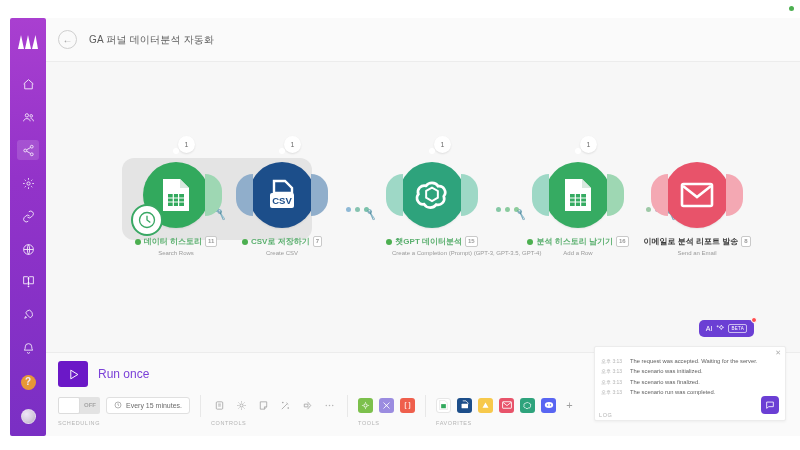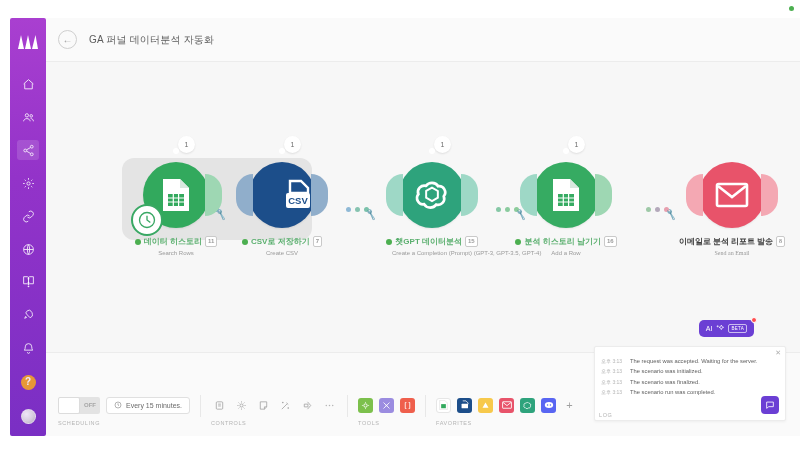--- a/index.html
+++ b/index.html
@@ -80,21 +80,21 @@
   }
 
   .node { position: absolute; width: 80px; text-align: center; }
   .bulb {
     width: 66px; height: 66px; border-radius: 50%;
     margin: 0 auto; position: relative;
     display: flex; align-items: center; justify-content: center;
     box-shadow: 0 1px 2px rgba(0,0,0,.07);
   }
   .bulb.green  { background: #32a95d; }
-  .bulb.navy   { background: #1c4e8a; justify-content: flex-end; }
+  .bulb.navy   { background: #1c4e8a; }
   .bulb.teal   { background: #2ea37c; }
   .bulb.green2 { background: #36ab62; }
   .bulb.red    { background: #e8536a; }
 
   
   .half {
     position: absolute; top: 50%; transform: translateY(-50%);
     width: 17px; height: 42px;
   }
   .half.left  { left: -13px;  border-radius: 21px 0 0 21px; }
@@ -421,21 +421,21 @@
       <div class="node-labels">
         <div class="nl-main">
           <span class="nl-dot"></span>
           <span class="nl-text green">챗GPT 데이터분석</span>
           <span class="nl-badge">15</span>
         </div>
         <div class="nl-sub">Create a Completion (Prompt) (GPT-3, GPT-3.5, GPT-4)</div>
       </div>
     </div>
 
-    <div class="node" style="left:480px; top:100px;">
+    <div class="node" style="left:492px; top:100px;">
       <div class="bulb green2">
         <div class="half left t"></div>
         <div class="half right g"></div>
         <div class="count-bubble">1</div>
         <svg width="30" height="34" viewBox="0 0 30 34">
           <path d="M2 1h17l9 9v23H2z" fill="#fff"></path>
           <path d="M19 1l9 9h-9z" fill="#d9e8df"></path>
           <rect x="7" y="16" width="16" height="12" fill="#36ab62"></rect>
           <path d="M7 20h16M7 24h16M12.3 16v12M17.6 16v12" stroke="#fff" stroke-width="1.2"></path>
         </svg>
@@ -443,21 +443,21 @@
       <div class="node-labels">
         <div class="nl-main">
           <span class="nl-dot"></span>
           <span class="nl-text green">분석 히스토리 남기기</span>
           <span class="nl-badge">16</span>
         </div>
         <div class="nl-sub">Add a Row</div>
       </div>
     </div>
 
-    <div class="node" style="left:646px; top:100px;font-family:Liberation Serif, serif;">
+    <div class="node" style="left:611px; top:100px;">
       <div class="bulb red">
         <div class="half left r"></div>
         <div class="half right r"></div>
         <svg width="34" height="26" viewBox="0 0 34 26">
           <rect x="2" y="2" width="30" height="22" rx="1.5" fill="none" stroke="#fff" stroke-width="2.6"></rect>
           <path d="M3 4l14 11L31 4" fill="none" stroke="#fff" stroke-width="2.6"></path>
         </svg>
       </div>
       <div class="node-labels">
         <div class="nl-main">
@@ -477,20 +477,28 @@
     <svg width="8" height="8" viewBox="0 0 24 24" fill="none" stroke="#fff" stroke-width="2">
         <path d="M5 4v6M2 7h6M16 3l2 5 5 2-5 2-2 5-2-5-5-2 5-2z"></path>
       </svg>
   </span>
   <span class="ai-badge">BETA</span>
   <span class="ai-notif"></span>
 </div>
 
 <div class="bottombar">
 
+  <div class="runrow">
+    <div class="run-btn">
+      <svg width="13" height="13" viewBox="0 0 24 24" fill="none" stroke="#fff" stroke-width="1.8">
+          <path d="M7 4l13 8-13 8z"></path>
+        </svg>
+    </div>
+    <div class="run-label">Run once</div>
+  </div>
 
   <div class="ctrlrow">
 
     <div class="grp">
       <div class="grp-items">
         <div class="toggle">
           <span class="knob"></span>
           <span class="off">OFF</span>
         </div>
         <div class="sched-pill">

